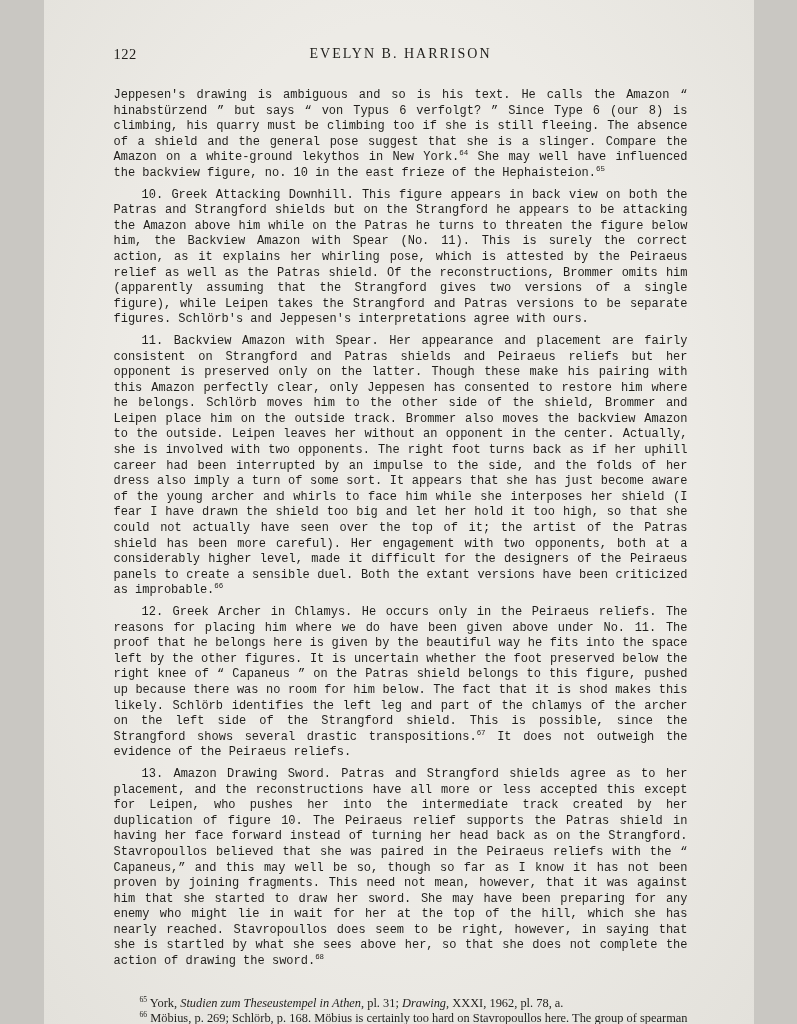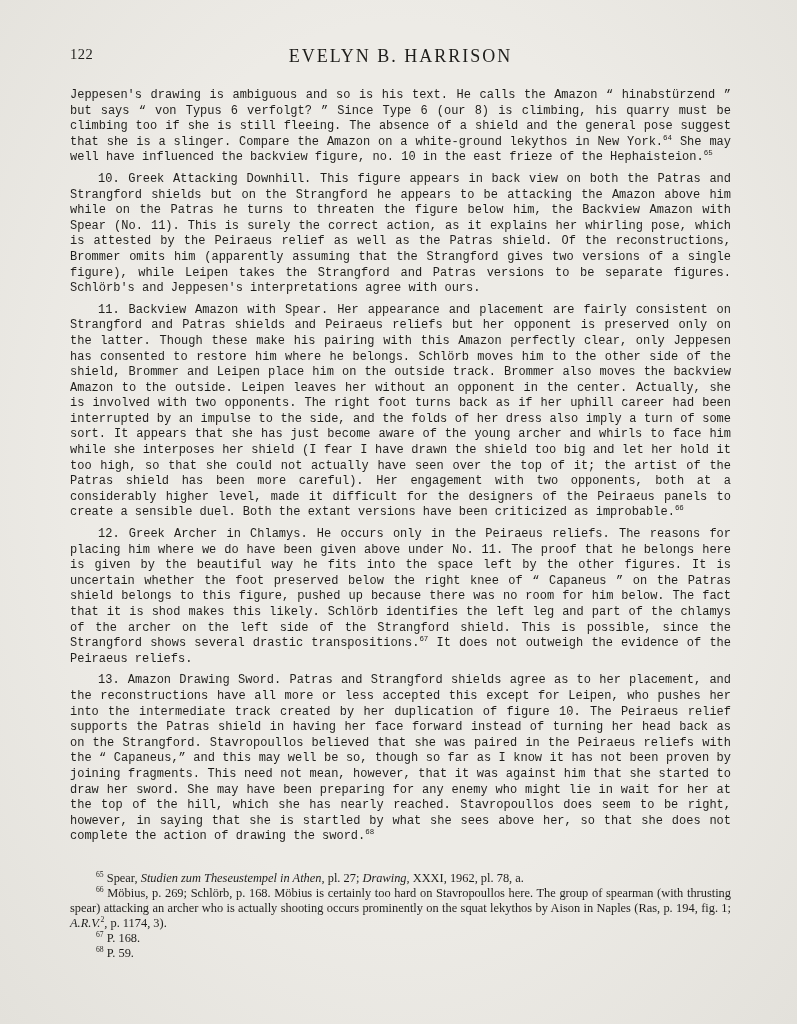--- a/index.html
+++ b/index.html
@@ -2,21 +2,21 @@
 <html><head>
 <meta charset="utf-8">
 <style>
   html, body {
     margin: 0;
     padding: 0;
     background: #c9c7c2;
   }
   .page {
     position: relative;
-    width: 797px;
+    width: 710px;
     height: 1024px;
     margin: 0 auto;
     box-sizing: border-box;
     padding: 46px 66px 0 70px;
     background: radial-gradient(ellipse at 50% 45%, #edebe6 55%, #e3e1db 100%);
     color: #1f1e1b;
     font-family: "Liberation Serif", "DejaVu Serif", serif;
     overflow: hidden;
   }
   .running-header {
@@ -27,21 +27,21 @@
   .page-number {
     position: absolute;
     left: 0;
     top: 0;
     font-size: 14.5px;
     letter-spacing: 0.5px;
   }
   .running-head {
     display: block;
     text-align: center;
-    font-size: 18px;
+    font-size: 14px;
     letter-spacing: 2px;
   }
   .body-text {
     font-size: 12px;
     line-height: 15.6px;
     text-align: justify;
     font-family: Liberation Mono, monospace;
   }
   .para {
     margin: 0 0 6px 0;
@@ -79,19 +79,19 @@
 
   <main class="body-text">
     <p class="para no-indent"><span>Jeppesen's drawing is ambiguous and so is his text. He calls the Amazon “ hinabstürzend ” but says “ von Typus 6 verfolgt? ” Since Type 6 (our 8) is climbing, his quarry must be climbing too if she is still fleeing. The absence of a shield and the general pose suggest that she is a slinger. Compare the Amazon on a white-ground lekythos in New York.</span><sup>64</sup><span> She may well have influenced the backview figure, no. 10 in the east frieze of the Hephaisteion.</span><sup>65</sup></p>
     <p class="para"><span>10. Greek Attacking Downhill. This figure appears in back view on both the Patras and Strangford shields but on the Strangford he appears to be attacking the Amazon above him while on the Patras he turns to threaten the figure below him, the Backview Amazon with Spear (No. 11). This is surely the correct action, as it explains her whirling pose, which is attested by the Peiraeus relief as well as the Patras shield. Of the reconstructions, Brommer omits him (apparently assuming that the Strangford gives two versions of a single figure), while Leipen takes the Strangford and Patras versions to be separate figures. Schlörb's and Jeppesen's interpretations agree with ours.</span></p>
     <p class="para"><span>11. Backview Amazon with Spear. Her appearance and placement are fairly consistent on Strangford and Patras shields and Peiraeus reliefs but her opponent is preserved only on the latter. Though these make his pairing with this Amazon perfectly clear, only Jeppesen has consented to restore him where he belongs. Schlörb moves him to the other side of the shield, Brommer and Leipen place him on the outside track. Brommer also moves the backview Amazon to the outside. Leipen leaves her without an opponent in the center. Actually, she is involved with two opponents. The right foot turns back as if her uphill career had been interrupted by an impulse to the side, and the folds of her dress also imply a turn of some sort. It appears that she has just become aware of the young archer and whirls to face him while she interposes her shield (I fear I have drawn the shield too big and let her hold it too high, so that she could not actually have seen over the top of it; the artist of the Patras shield has been more careful). Her engagement with two opponents, both at a considerably higher level, made it difficult for the designers of the Peiraeus panels to create a sensible duel. Both the extant versions have been criticized as improbable.</span><sup>66</sup></p>
     <p class="para"><span>12. Greek Archer in Chlamys. He occurs only in the Peiraeus reliefs. The reasons for placing him where we do have been given above under No. 11. The proof that he belongs here is given by the beautiful way he fits into the space left by the other figures. It is uncertain whether the foot preserved below the right knee of “ Capaneus ” on the Patras shield belongs to this figure, pushed up because there was no room for him below. The fact that it is shod makes this likely. Schlörb identifies the left leg and part of the chlamys of the archer on the left side of the Strangford shield. This is possible, since the Strangford shows several drastic transpositions.</span><sup>67</sup><span> It does not outweigh the evidence of the Peiraeus reliefs.</span></p>
     <p class="para"><span>13. Amazon Drawing Sword. Patras and Strangford shields agree as to her placement, and the reconstructions have all more or less accepted this except for Leipen, who pushes her into the intermediate track created by her duplication of figure 10. The Peiraeus relief supports the Patras shield in having her face forward instead of turning her head back as on the Strangford. Stavropoullos believed that she was paired in the Peiraeus reliefs with the “ Capaneus,” and this may well be so, though so far as I know it has not been proven by joining fragments. This need not mean, however, that it was against him that she started to draw her sword. She may have been preparing for any enemy who might lie in wait for her at the top of the hill, which she has nearly reached. Stavropoullos does seem to be right, however, in saying that she is startled by what she sees above her, so that she does not complete the action of drawing the sword.</span><sup>68</sup></p>
   </main>
 
   <footer class="footnotes">
-    <p class="footnote"><sup>65</sup><span> Spear, </span><i>Studien zum Theseustempel in Athen</i><span>, pl. 27; </span><i>Drawing</i><span>, XXXI, 1962, pl. 78, a.</span></p>
+    <p class="footnote"><sup>65</sup><span> York, </span><i>Studien zum Theseustempel in Athen</i><span>, pl. 31; </span><i>Drawing</i><span>, XXXI, 1962, pl. 78, a.</span></p>
     <p class="footnote"><sup>66</sup><span> Möbius, p. 269; Schlörb, p. 168. Möbius is certainly too hard on Stavropoullos here. The group of spearman (with thrusting spear) attacking an archer who is actually shooting occurs prominently on the squat lekythos by Aison in Naples (Ras, p. 194, fig. 1; </span><i>A.R.V.</i><sup>2</sup><span>, p. 1174, 3).</span></p>
     <p class="footnote"><sup>67</sup><span> P. 168.</span></p>
     <p class="footnote"><sup>68</sup><span> P. 59.</span></p>
   </footer>
 
 </div>
 
 </body></html>

